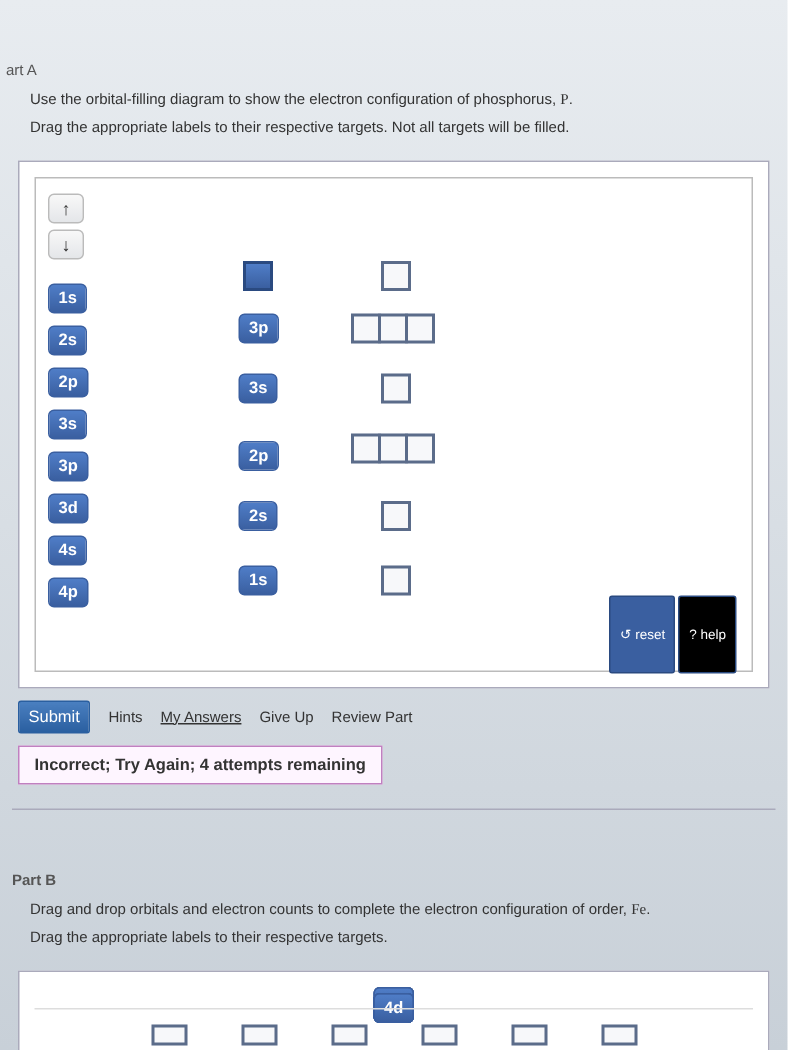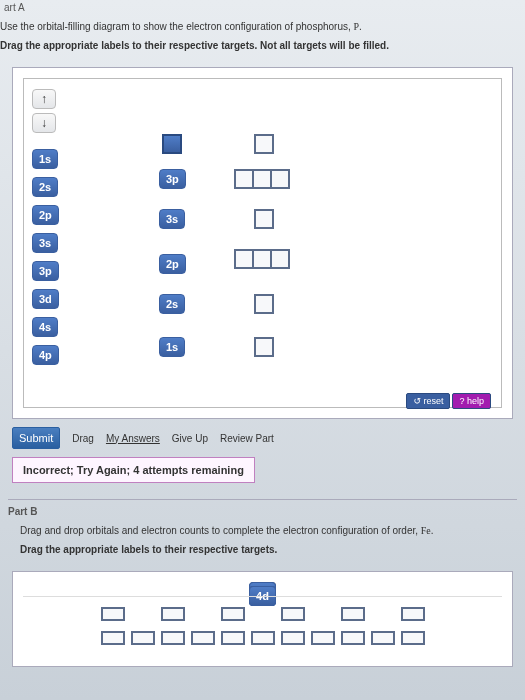--- a/index.html
+++ b/index.html
@@ -11,28 +11,29 @@
       background: linear-gradient(180deg, #e8ecf0 0%, #c8d0d8 100%);
       width: 525px;
       height: 700px;
       overflow: hidden;
       padding: 0;
     }
     .section-label {
       font-size: 10px;
       color: #555;
       padding: 2px 4px;
+      margin-top: 40px;
     }
     .instructions {
-      padding: 4px 0;
+      padding: 4px 20px;
       font-size: 10px;
       line-height: 1.5;
     }
     .instructions p { margin-bottom: 4px; }
-    .bold-line { font-weight: bold; }
+    .bold-line { font-weight: normal; }
     .work-area {
       margin: 6px 12px;
       background: #fff;
       border: 1px solid #aab;
       padding: 10px;
       position: relative;
     }
     .canvas {
       border: 1px solid #bbb;
       height: 330px;
@@ -105,27 +106,27 @@
     .ctrl-bar {
       position: absolute;
       right: 10px;
       bottom: -2px;
       display: flex;
       gap: 2px;
     }
     .ctrl-btn {
       font-size: 9px;
       color: #fff;
-      padding: 2px 6px;
+      padding: 20px 6px;
       border-radius: 2px;
       cursor: pointer;
       border: 1px solid #2a4a80;
     }
     .reset-btn { background: #3a5fa0; }
-    .help-btn { background: #a21caf; }
+    .help-btn { background: #000000; }
     .action-row {
       margin: 8px 12px 4px;
       display: flex;
       align-items: center;
       gap: 12px;
       font-size: 10px;
     }
     .submit-btn {
       background: linear-gradient(#4a7fc0, #2a5fa0);
       color: #fff;
@@ -246,21 +247,21 @@
 
     <div class="ctrl-bar">
       <div class="ctrl-btn reset-btn">↺ <span>reset</span></div>
       <div class="ctrl-btn help-btn">? <span>help</span></div>
     </div>
   </div>
 </div>
 
 <div class="action-row">
   <button class="submit-btn">Submit</button>
-  <span class="action-link plain">Drag</span>
+  <span class="action-link plain">Hints</span>
   <span class="action-link">My Answers</span>
   <span class="action-link plain">Give Up</span>
   <span class="action-link plain">Review Part</span>
 </div>
 
 <div class="feedback-box">Incorrect; Try Again; 4 attempts remaining</div>
 
 <div class="divider"></div>
 
 

